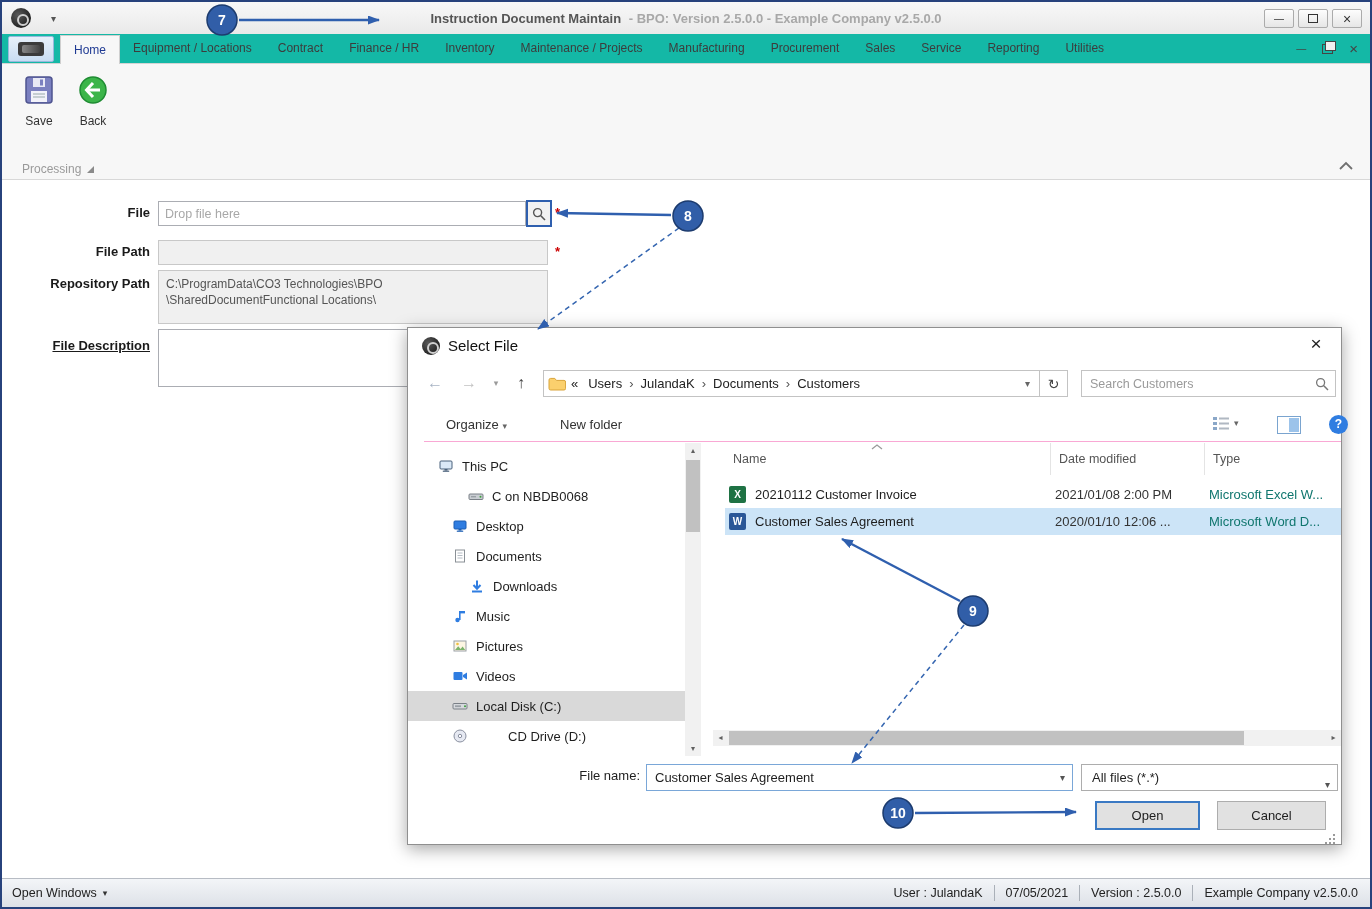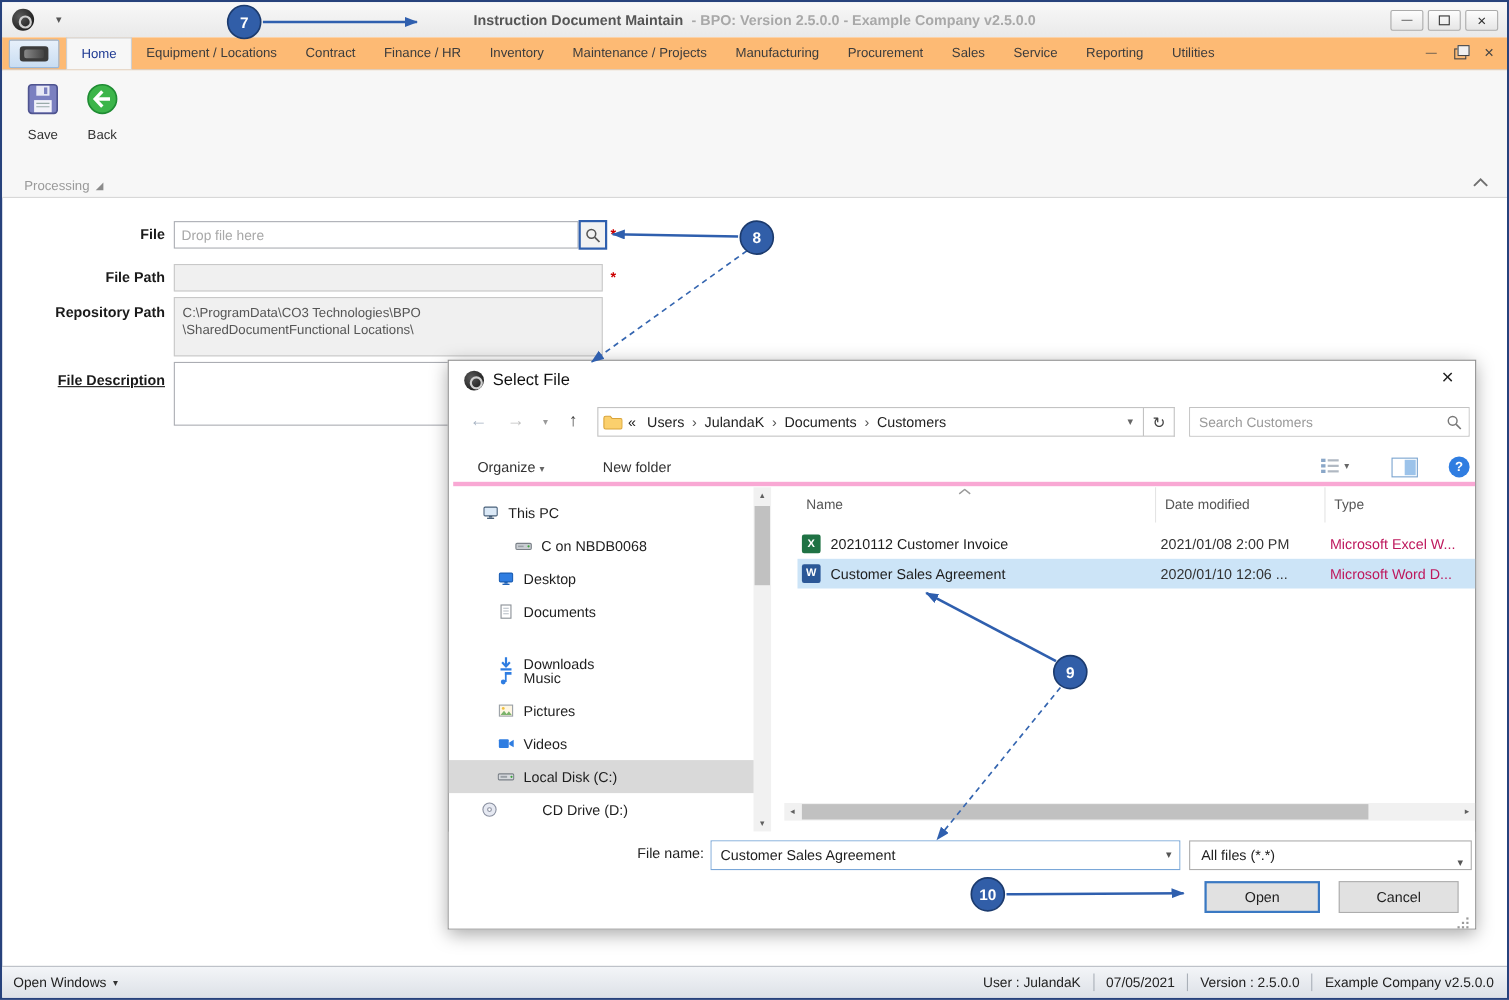--- a/index.html
+++ b/index.html
@@ -19,22 +19,22 @@
   .tb-title { position:absolute; left:0; right:0; text-align:center; font-size:13px; pointer-events:none; }
   .tb-title .main { font-weight:bold; color:#555; }
   .tb-title .sub  { color:#a8a8a8; font-weight:bold; margin-left:4px; }
   .win-controls { position:absolute; right:8px; top:7px; display:flex; gap:4px; }
   .win-btn { width:30px; height:19px; border:1px solid #ababab; border-radius:2px;
     background:linear-gradient(#fdfdfd,#e6e6e6); display:flex; align-items:center; justify-content:center;
     font-size:12px; color:#333; cursor:pointer; }
   .win-btn .box { width:10px; height:9px; border:1px solid #333; display:inline-block; }
 
   
-  .tabrow { position:absolute; left:0; right:0; top:32px; height:30px; background:#fdba74;
-    border-bottom:1px solid #d4d4d4; display:flex; align-items:flex-start; }
+  .tabrow { position:absolute; left:0; right:0; top:32px; height:30px; background:#14b8a6;
+    border-bottom:1px solid #d4d4d4; display:flex; align-items:center; }
   .logo-btn { width:46px; height:26px; margin:2px 6px 1px 6px; border:1px solid #98b9dd; border-radius:2px;
     background:linear-gradient(#e7f0fa,#c9ddf2); display:flex; align-items:center; justify-content:center; }
   .logo-btn .mini { width:26px; height:14px; border-radius:3px; background:#3b3b3b; position:relative; }
   .logo-btn .mini::after { content:""; position:absolute; left:4px; top:3px; width:18px; height:8px;
     border-radius:2px; background:linear-gradient(90deg,#888,#444); }
   .tab { padding:0 13px; height:29px; line-height:28px; font-size:12px; color:#3c3c3c; cursor:pointer; }
   .tab.active { background:#f7f7f7; border:1px solid #cfcfcf; border-bottom:none; color:#1f3a93; margin-bottom:-1px; }
   .mdi-controls { position:absolute; right:12px; top:6px; display:flex; gap:16px; align-items:center; color:#444; }
   .mdi-controls span { font-size:12px; cursor:pointer; }
   .mdi-restore { width:11px; height:10px; border:1px solid #444; position:relative; display:inline-block; }
@@ -82,21 +82,21 @@
   .crumb-sep { color:#555; font-size:13px; padding:0 2px; }
   .bc-caret { margin-left:auto; color:#666; font-size:10px; padding:0 5px; cursor:pointer; }
   .refresh-btn { position:absolute; left:632px; top:4px; width:28px; height:27px; border:1px solid #c3c3c3; border-left:none;
     background:#fff; text-align:center; line-height:26px; font-size:14px; color:#444; cursor:pointer; }
   .search-box { position:absolute; left:673px; top:4px; width:255px; height:27px; border:1px solid #c3c3c3; background:#fff; }
   .search-box input { width:100%; height:100%; border:none; outline:none; font-size:12.5px; color:#333; padding:0 26px 0 8px;
     font-family:"Liberation Sans","DejaVu Sans",sans-serif; }
   .search-box input::placeholder { color:#9a9a9a; }
   .search-box .mag { position:absolute; right:6px; top:6px; }
 
-  .dlg-toolbar { position:absolute; left:4px; right:0; top:80px; height:34px; border-bottom:4px solid #f9a8d4; font-size:13px; color:#333; }
+  .dlg-toolbar { position:absolute; left:16px; right:0; top:80px; height:34px; border-bottom:1px solid #f9a8d4; font-size:13px; color:#333; }
   .tool-item { position:absolute; top:0; height:34px; line-height:34px; cursor:pointer; }
   .views-btn { position:absolute; left:788px; top:7px; display:flex; align-items:center; gap:4px; cursor:pointer; }
   .preview-btn { position:absolute; left:853px; top:8px; width:24px; height:18px; border:1px solid #7aa4cf; background:#fff; cursor:pointer; }
   .preview-btn::after { content:""; position:absolute; right:1px; top:1px; bottom:1px; width:10px; background:#9cc3ea; }
   .help-btn { position:absolute; left:905px; top:7px; width:19px; height:19px; border-radius:50%; background:#2f7de1;
     color:#fff; font-size:12px; font-weight:bold; text-align:center; line-height:19px; cursor:pointer; }
 
   .dlg-content { position:absolute; left:0; right:0; top:115px; height:313px; }
   .side-item { position:absolute; left:0; width:281px; height:30px; display:flex; align-items:center; gap:8px;
     font-size:13px; color:#1e1e1e; cursor:pointer; }
@@ -106,21 +106,21 @@
   .vscroll .thumb { position:absolute; left:1px; width:14px; top:17px; height:72px; background:#c1c1c1; cursor:pointer; }
 
   .file-list { position:absolute; left:293px; right:0; top:0; bottom:0; }
   .list-header { position:absolute; left:0; right:0; top:0; height:32px; font-size:12.5px; color:#555; }
   .col-h { position:absolute; top:0; height:32px; line-height:32px; padding-left:8px; border-right:1px solid #e4e4e4; cursor:pointer; }
   .sort-caret { position:absolute; left:170px; top:1px; }
   .frow { position:absolute; left:24px; right:0; height:27px; display:flex; align-items:center; font-size:13px; color:#1e1e1e; cursor:pointer; }
   .frow.sel { background:#cce4f7; }
   .frow .fname { width:296px; margin-left:9px; white-space:nowrap; overflow:hidden; }
   .frow .fdate { width:154px; padding-left:4px; color:#333; }
-  .frow .ftype { flex:1; padding-left:4px; color:#be185d; }
+  .frow .ftype { flex:1; padding-left:4px; color:#0f766e; }
   .ficon { width:17px; height:17px; margin-left:4px; border-radius:2px; color:#fff; font-size:10px; font-weight:bold;
     display:flex; align-items:center; justify-content:center; flex:none; }
   .ficon.excel { background:#1f7244; } .ficon.word { background:#2b5797; }
   .hscroll { position:absolute; left:12px; right:0; top:287px; height:16px; background:#f1f1f1; }
   .hscroll .arr { position:absolute; top:0; width:15px; height:16px; text-align:center; font-size:8px; color:#606060; line-height:16px; cursor:pointer; }
   .hscroll .thumb { position:absolute; left:16px; top:1px; height:14px; width:515px; background:#c1c1c1; cursor:pointer; }
 
   .dlg-bottom { position:absolute; left:0; right:0; top:428px; bottom:0; background:#fff; }
   .fn-label { position:absolute; left:100px; top:12px; width:132px; text-align:right; font-size:13px; color:#1e1e1e; }
   .fn-combo { position:absolute; left:238px; top:8px; width:427px; height:27px; border:1px solid #7aa7d8; background:#fff; }
@@ -339,21 +339,21 @@
       </div>
       <div class="side-item" style="top:98px; padding-left:44px;">
         <svg width="16" height="16" viewBox="0 0 16 16">
             <rect x="3.5" y="2" width="9" height="12" fill="#fff" stroke="#8a9096"></rect>
             <line x1="5.5" y1="5" x2="10.5" y2="5" stroke="#b5bcc4"></line>
             <line x1="5.5" y1="7.5" x2="10.5" y2="7.5" stroke="#b5bcc4"></line>
             <line x1="5.5" y1="10" x2="10.5" y2="10" stroke="#b5bcc4"></line>
           </svg>
         <span>Documents</span>
       </div>
-      <div class="side-item" style="top:128px; padding-left:44px;margin-top:17px;">
+      <div class="side-item" style="top:128px; padding-left:61px;">
         <svg width="16" height="16" viewBox="0 0 16 16">
             <line x1="8" y1="2.5" x2="8" y2="9.5" stroke="#2f7de1" stroke-width="2"></line>
             <polyline points="4.5,7 8,10.8 11.5,7" fill="none" stroke="#2f7de1" stroke-width="2"></polyline>
             <line x1="3" y1="13.5" x2="13" y2="13.5" stroke="#2f7de1" stroke-width="2"></line>
           </svg>
         <span>Downloads</span>
       </div>
       <div class="side-item" style="top:158px; padding-left:44px;">
         <svg width="16" height="16" viewBox="0 0 16 16">
             <circle cx="5.5" cy="12" r="2.2" fill="#2f7de1"></circle>
@@ -378,21 +378,21 @@
         <span>Videos</span>
       </div>
       <div class="side-item sel" style="top:248px; padding-left:44px;">
         <svg width="16" height="16" viewBox="0 0 16 16">
             <rect x="1" y="5.5" width="14" height="5.5" rx="1" fill="#d6d9dd" stroke="#7a8087"></rect>
             <rect x="3" y="7.3" width="6" height="1.8" fill="#9aa0a6"></rect>
             <circle cx="13" cy="8.2" r="1" fill="#3aa13a"></circle>
           </svg>
         <span>Local Disk (C:)</span>
       </div>
-      <div class="side-item" style="top:278px; padding-left:29px;gap:40px;">
+      <div class="side-item" style="top:278px; padding-left:44px;gap:40px;">
         <svg width="16" height="16" viewBox="0 0 16 16">
             <circle cx="8" cy="8" r="6" fill="#e6e9f2" stroke="#8a90a0"></circle>
             <circle cx="8" cy="8" r="1.7" fill="#fff" stroke="#8a90a0"></circle>
           </svg>
         <span>CD Drive (D:)</span>
       </div>
 
       <div class="vscroll">
         <span class="arr" style="top:0;">▴</span>
         <span class="thumb"></span>

